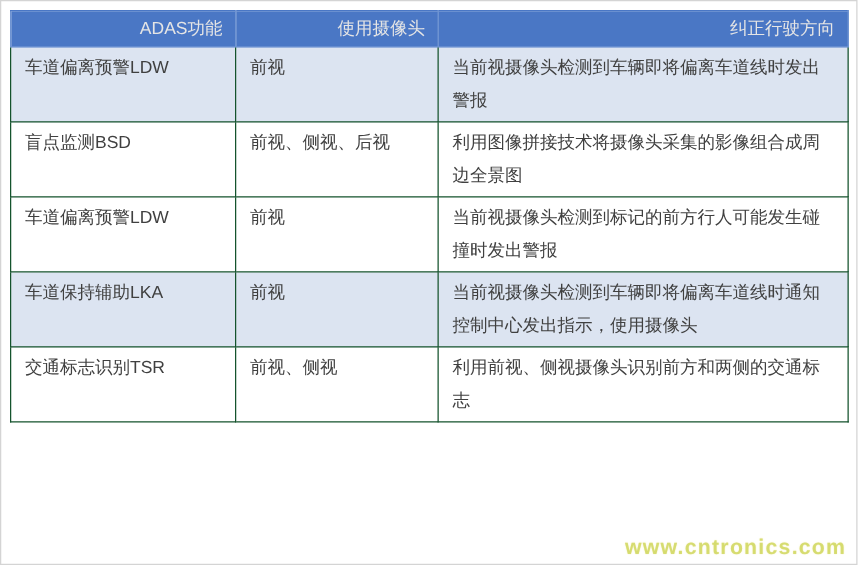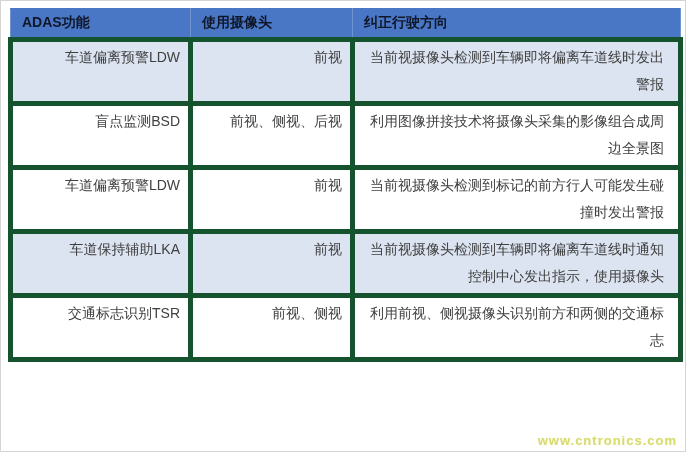--- a/index.html
+++ b/index.html
@@ -20,45 +20,45 @@
     border-collapse: collapse;
     table-layout: fixed;
     font-size: 14px;
     color: #404040;
   }
   .adas-table col.c1 { width: 180px; }
   .adas-table col.c2 { width: 162px; }
   .adas-table col.c3 { width: 328px; }
   .adas-table th {
     background: #4a77c5;
-    color: #0f172a;
-    font-weight: bold;
-    text-align: left;
+    color: #e5e5e5;
+    font-weight: normal;
+    text-align: right;
     vertical-align: middle;
     height: 28px;
     padding: 0 10px 0 11px;
     border: 1px solid #6f94d2;
     border-top-color: #4a77c5;
   }
   .adas-table td {
-    border: 5px solid #14532d;
+    border: 1px solid #14532d;
     vertical-align: top;
-    text-align: right;
+    text-align: left;
     padding: 2px 14px 3px 11px;
     line-height: 27px;
     background: #ffffff;
   }
   .adas-table tr.band td { background: #dce4f1; }
   .adas-table td.func { padding-right: 8px; }
   .adas-table td.camera { padding-right: 8px; }
   .watermark {
     position: absolute;
     right: 8px;
     bottom: 3px;
-    font-size: 13px;
+    font-size: 17px;
     font-weight: bold;
     letter-spacing: 1px;
     color: rgba(196, 210, 80, 0.65);
     text-shadow: 0 0 1px rgba(236, 222, 100, 0.6);
     pointer-events: none;
     white-space: nowrap;
   }
 </style>
 </head>
 <body>

